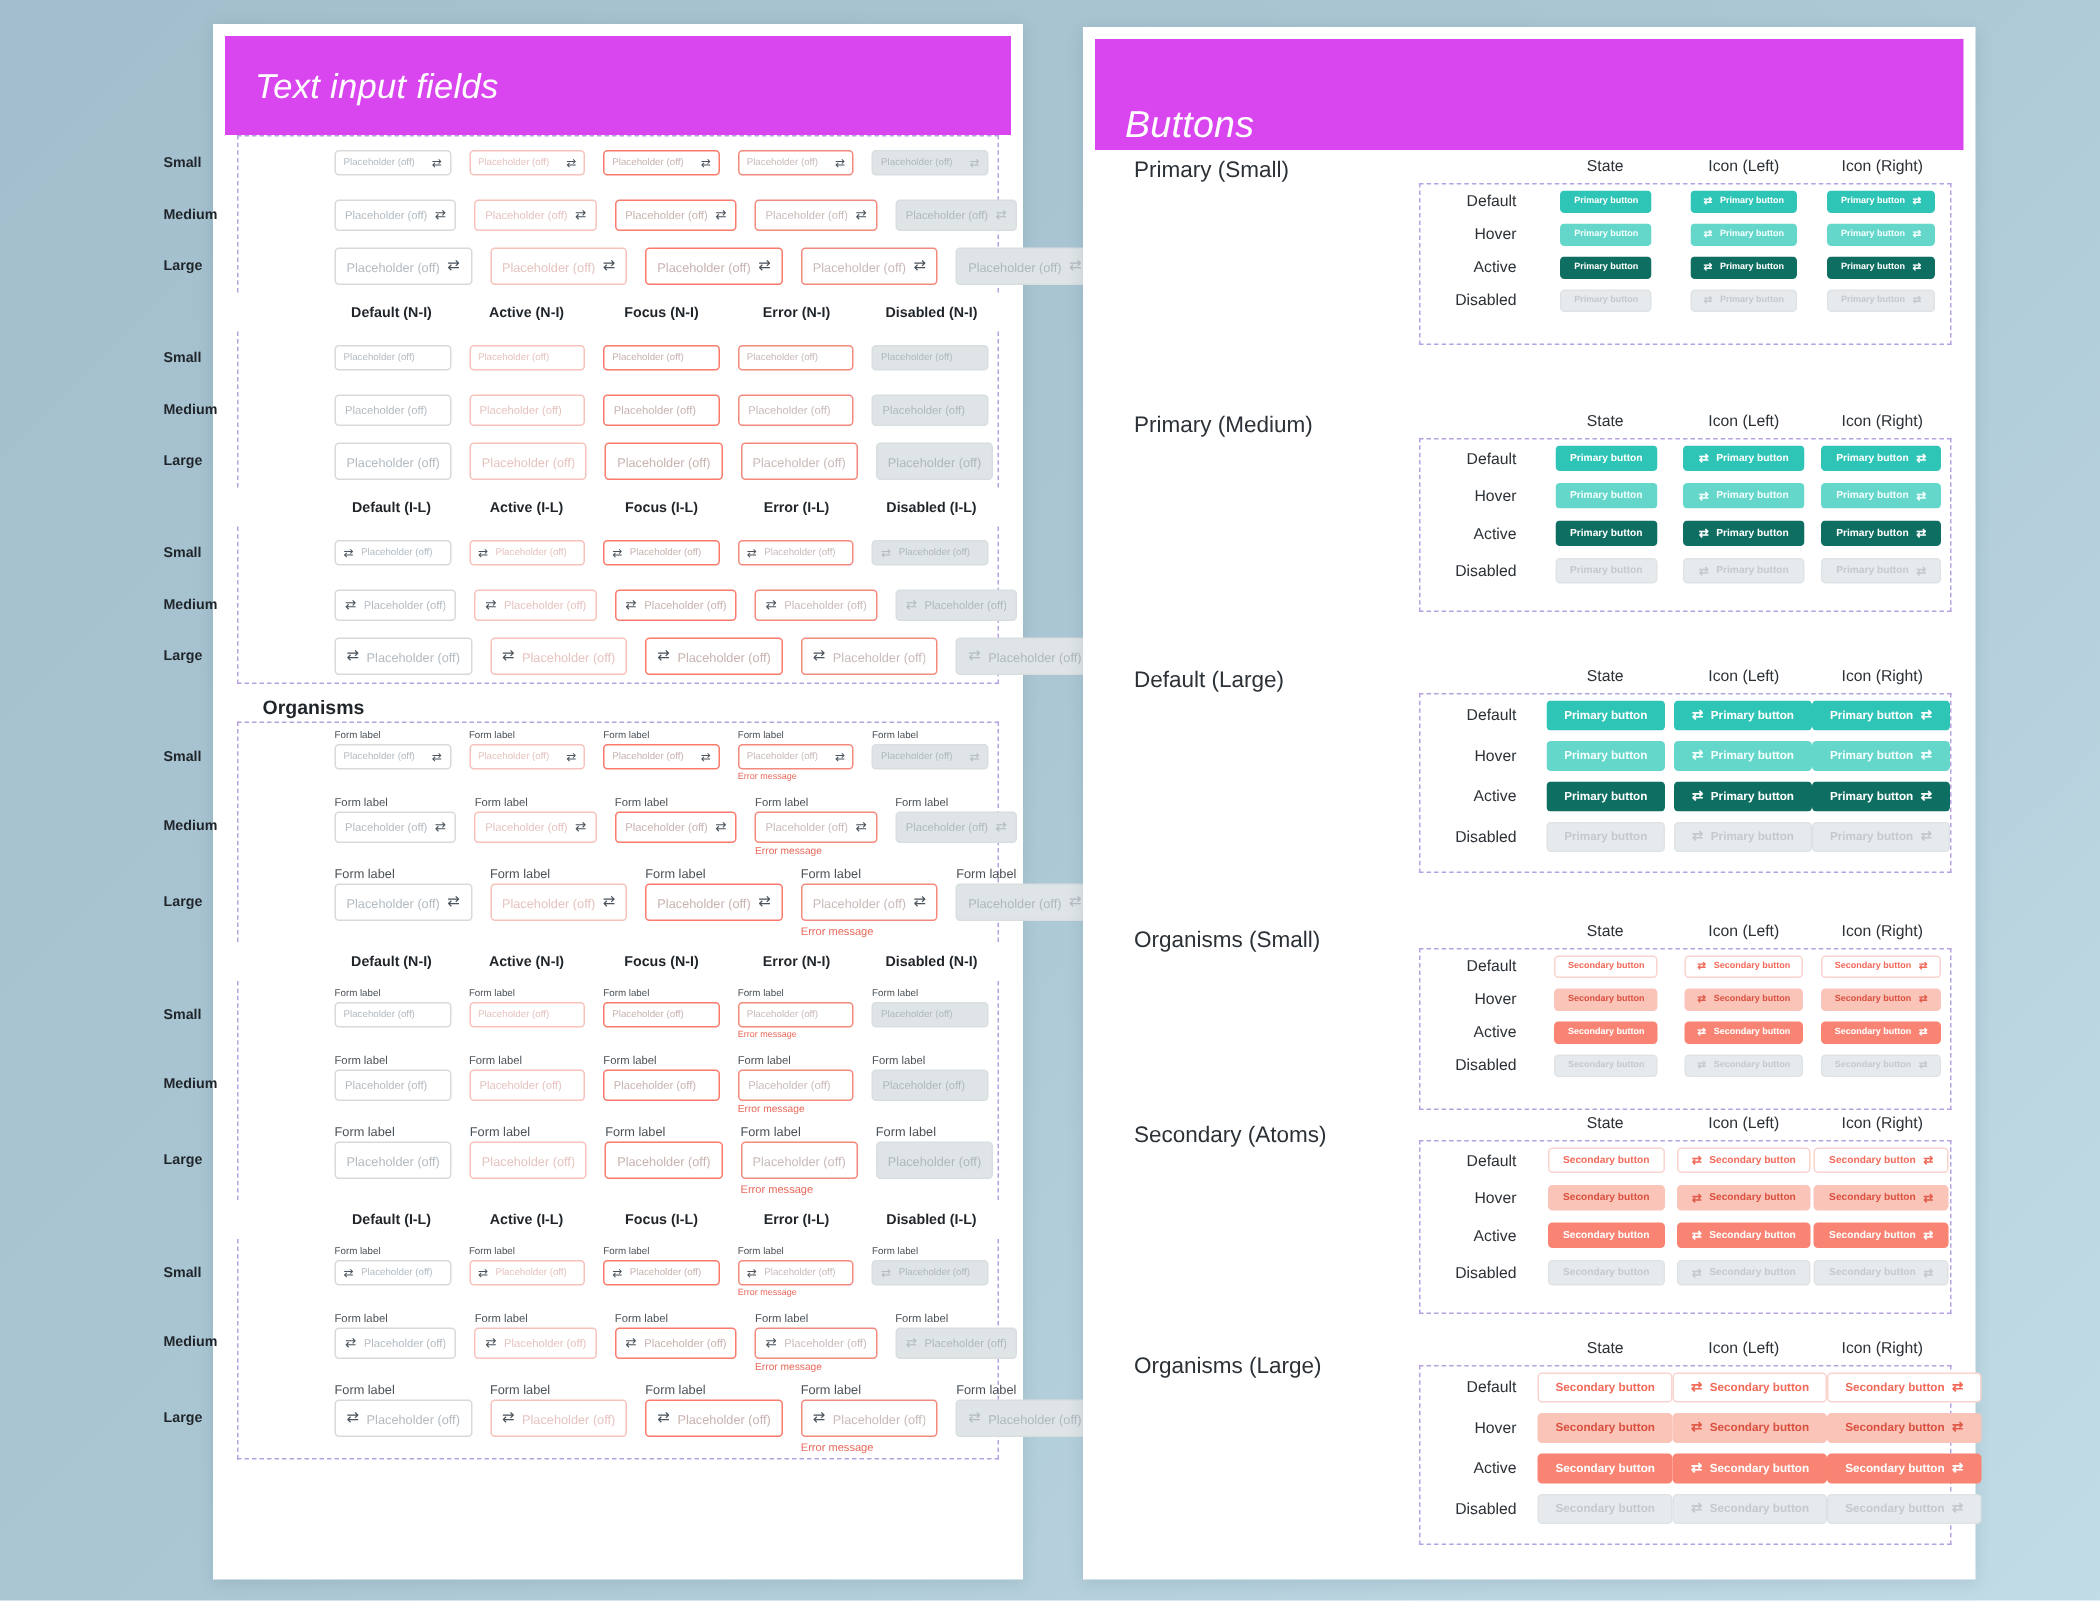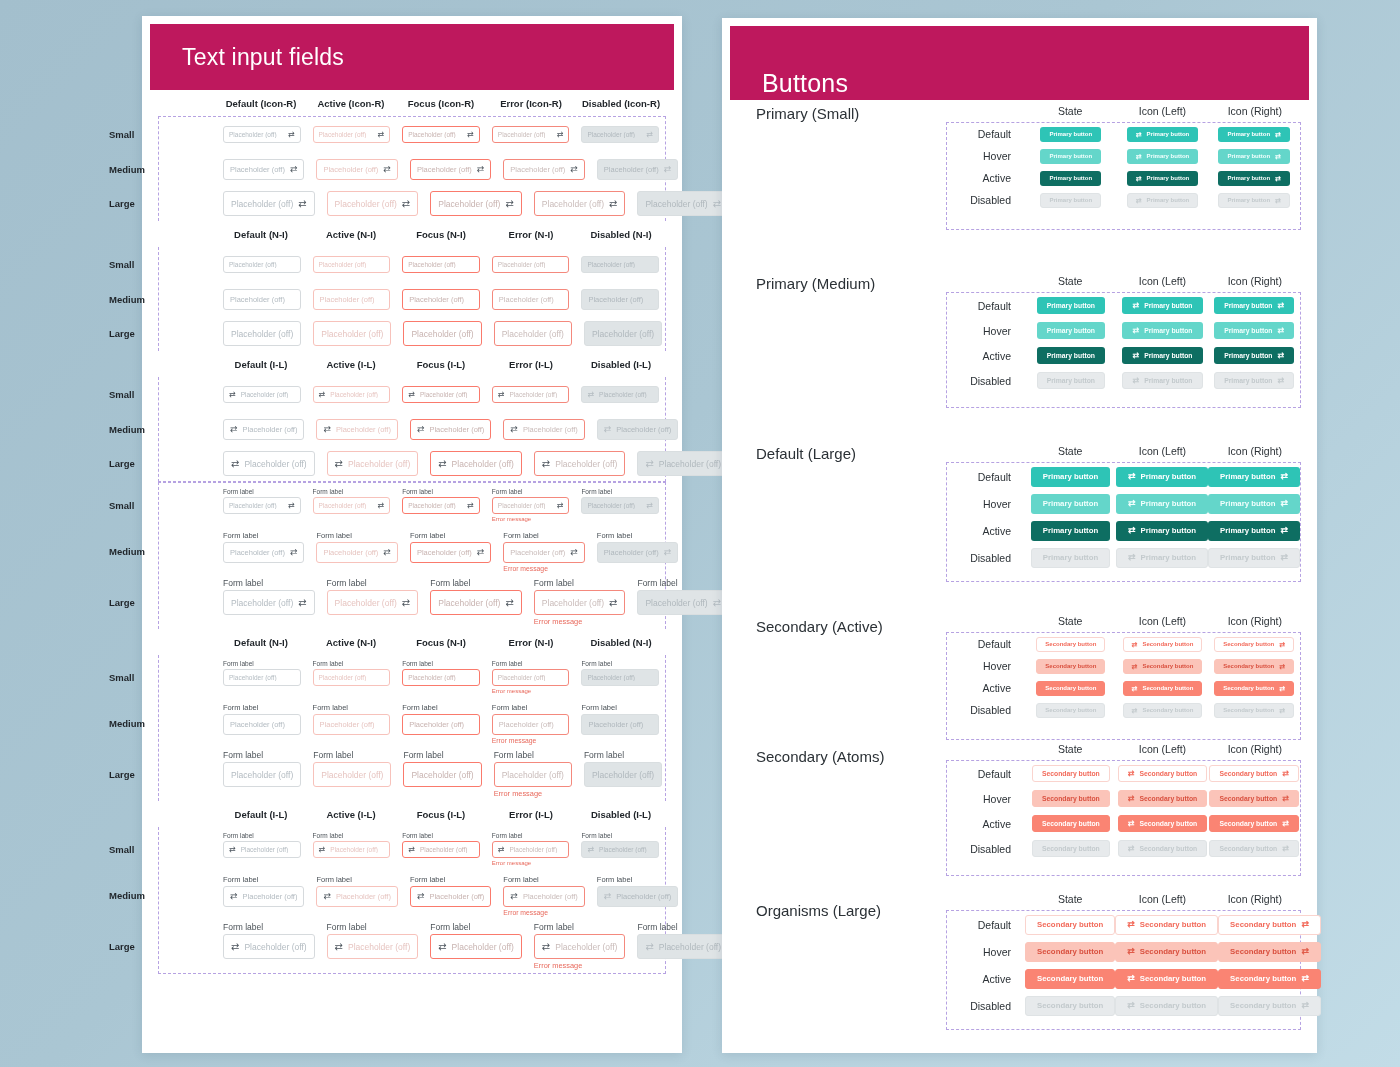--- a/index.html
+++ b/index.html
@@ -17,25 +17,26 @@
   
   .panel {
     position: absolute;
     background: #ffffff;
     box-shadow: 0 2px 10px rgba(40,70,90,0.14);
   }
   #panel-inputs  { left: 142px; top: 16px;  width: 540px;  height: 1037px; }
   #panel-buttons { left: 722px; top: 18px;  width: 595px;  height: 1035px; }
 
   .panel-header {
-    background: #be185d;
+    background: #d946ef;
     color: #ffffff;
     display: flex;
     align-items: center;
-    padding-left: 32px;
+    padding-left: 20px;
+    font-style: italic;
   }
   #panel-inputs  .panel-header { height: 66px; margin: 8px 8px 0 8px; }
   #panel-buttons .panel-header { height: 74px; margin: 8px 8px 0 8px; }
   .panel-title { font-size: 23px; font-weight: 400; letter-spacing: .2px; }
   #panel-buttons .panel-title { font-size: 25px; margin-top: 40px; }
 
   .panel-body { padding: 0 16px; }
 
   .subtitle {
     font-size: 12.5px;
@@ -222,28 +223,20 @@
 
 <div class="stage">
 
   <section class="panel" id="panel-inputs">
     <div class="panel-header">
       <span class="panel-title">Text input fields</span>
     </div>
     <div class="panel-body">
       <div id="atoms-area">
           <div class="grid-block">
-            <div class="col-heads">
-              <div></div>
-              <div class="col-head">Default (Icon-R)</div>
-              <div class="col-head">Active (Icon-R)</div>
-              <div class="col-head">Focus (Icon-R)</div>
-              <div class="col-head">Error (Icon-R)</div>
-              <div class="col-head">Disabled (Icon-R)</div>
-            </div>
             <div class="rows-wrap no-bot">
               <div class="grid-row" style="min-height: 35px;">
                 <div class="row-label">Small</div>
                 <div class="cell">
                   <div class="field f-sm s-default icon-right">
                     <span class="ph">Placeholder (off)</span>
                     <span class="fico">⇄</span>
                   </div>
                 </div>
                 <div class="cell">
@@ -540,20 +533,21 @@
                 <div class="cell">
                   <div class="field f-lg s-disabled icon-left">
                     <span class="fico">⇄</span>
                     <span class="ph">Placeholder (off)</span>
                   </div>
                 </div>
               </div>
             </div>
           </div>
         </div>
+      <div class="section-h">Organisms</div>
       <div id="organisms-area">
           <div class="grid-block">
             <div class="rows-wrap no-bot">
               <div class="grid-row" style="min-height: 44px;">
                 <div class="row-label">Small</div>
                 <div class="cell">
                   <span class="form-label ">Form label</span>
                   <div class="field f-sm s-default icon-right">
                     <span class="ph">Placeholder (off)</span>
                     <span class="fico">⇄</span>
@@ -1231,21 +1225,21 @@
                     <div class="btn b-lg p-disabled ic-right">
                       <span>Primary button</span>
                       <span class="bico">⇄</span>
                     </div>
                   </div>
                 </div>
               </div>
             </div>
           </div>
           <div class="btn-group" style="height: 128px;">
-            <div class="bg-label" style="top: 8px;">Secondary (Active)</div>
+            <div class="bg-label" style="top: 8px;">Organisms (Small)</div>
             <div class="btn-table">
               <div class="btn-heads">
                 <div></div>
                 <div class="btn-head">State</div>
                 <div class="btn-head">Icon (Left)</div>
                 <div class="btn-head">Icon (Right)</div>
               </div>
               <div class="btn-rows" style="padding-bottom: 18px;">
                 <div class="btn-row" style="height: 22px;">
                   <div class="btn-state-label">Default</div>

